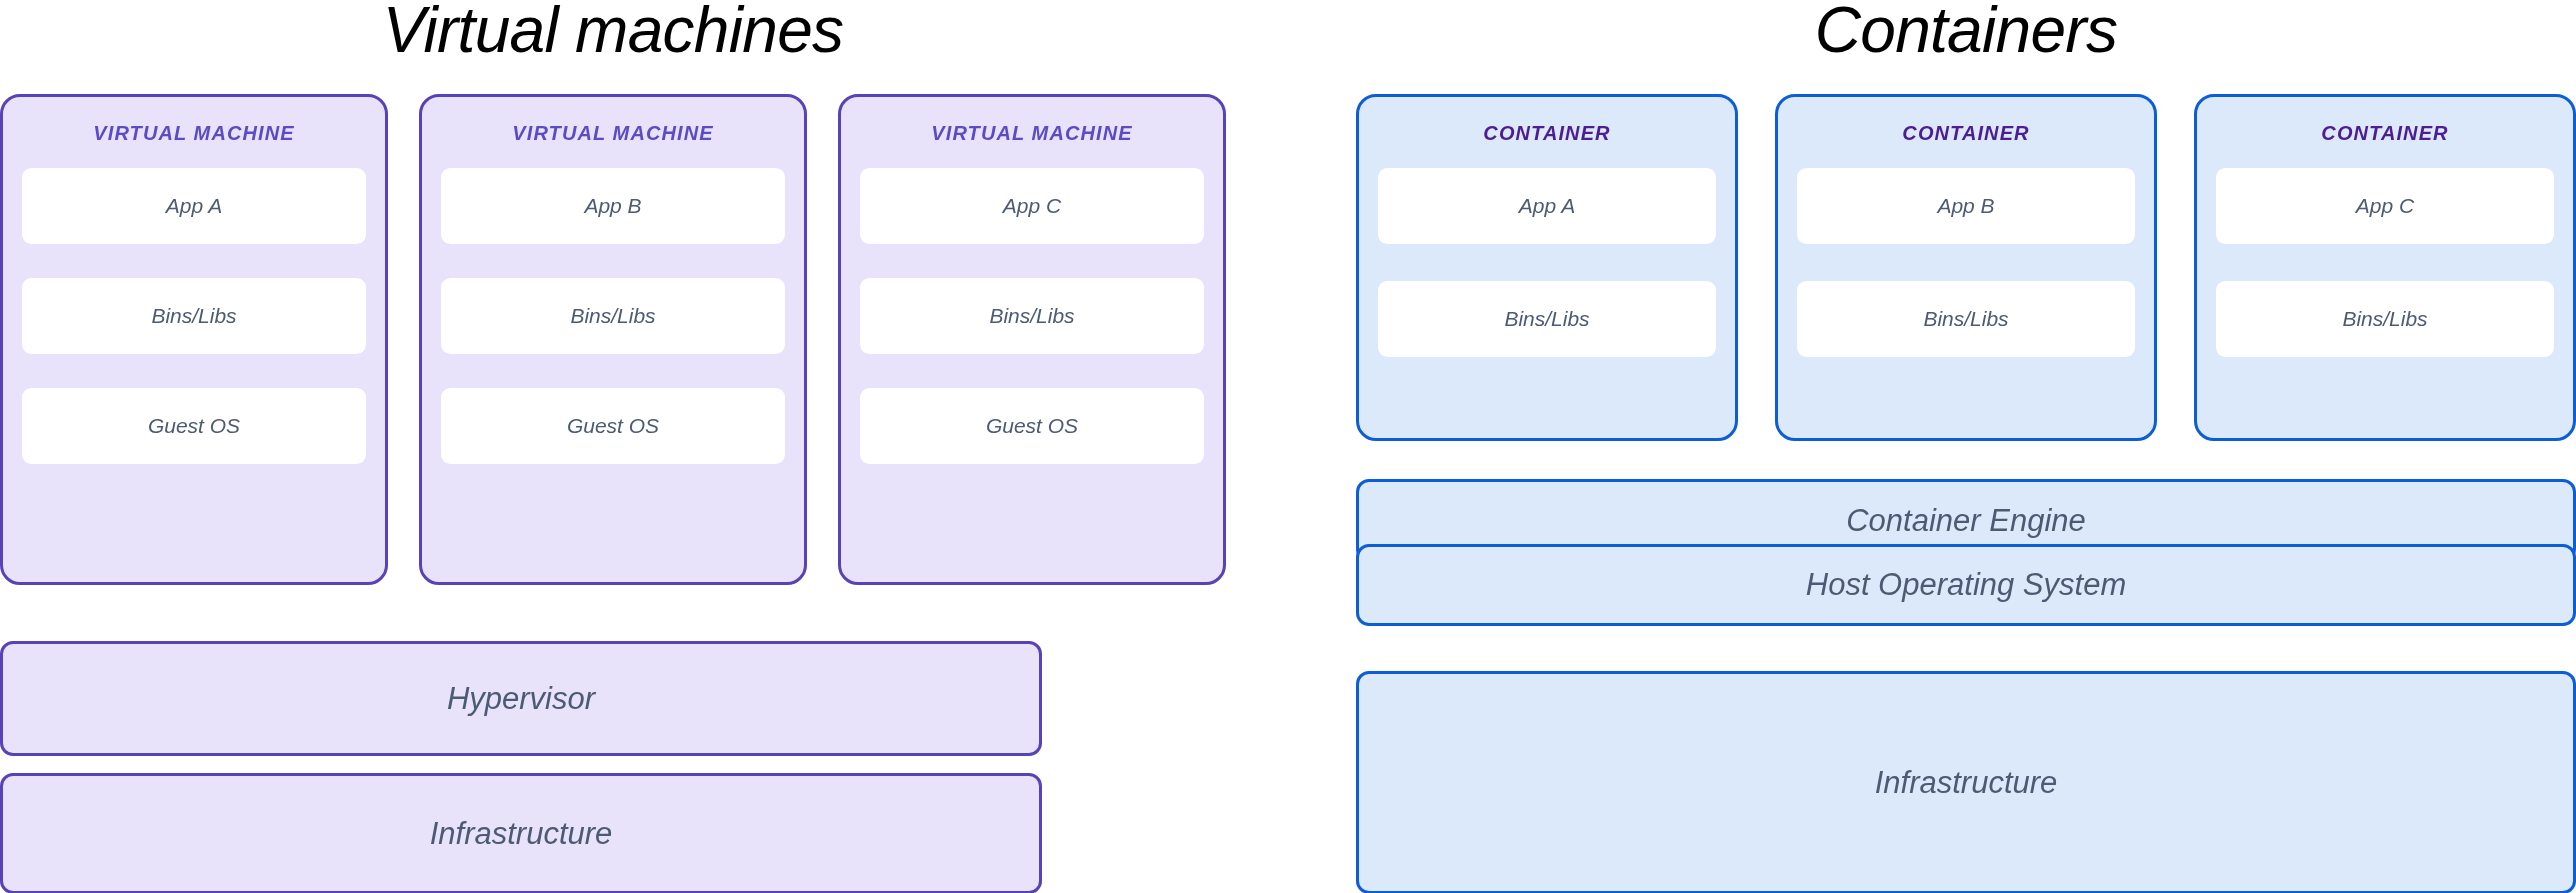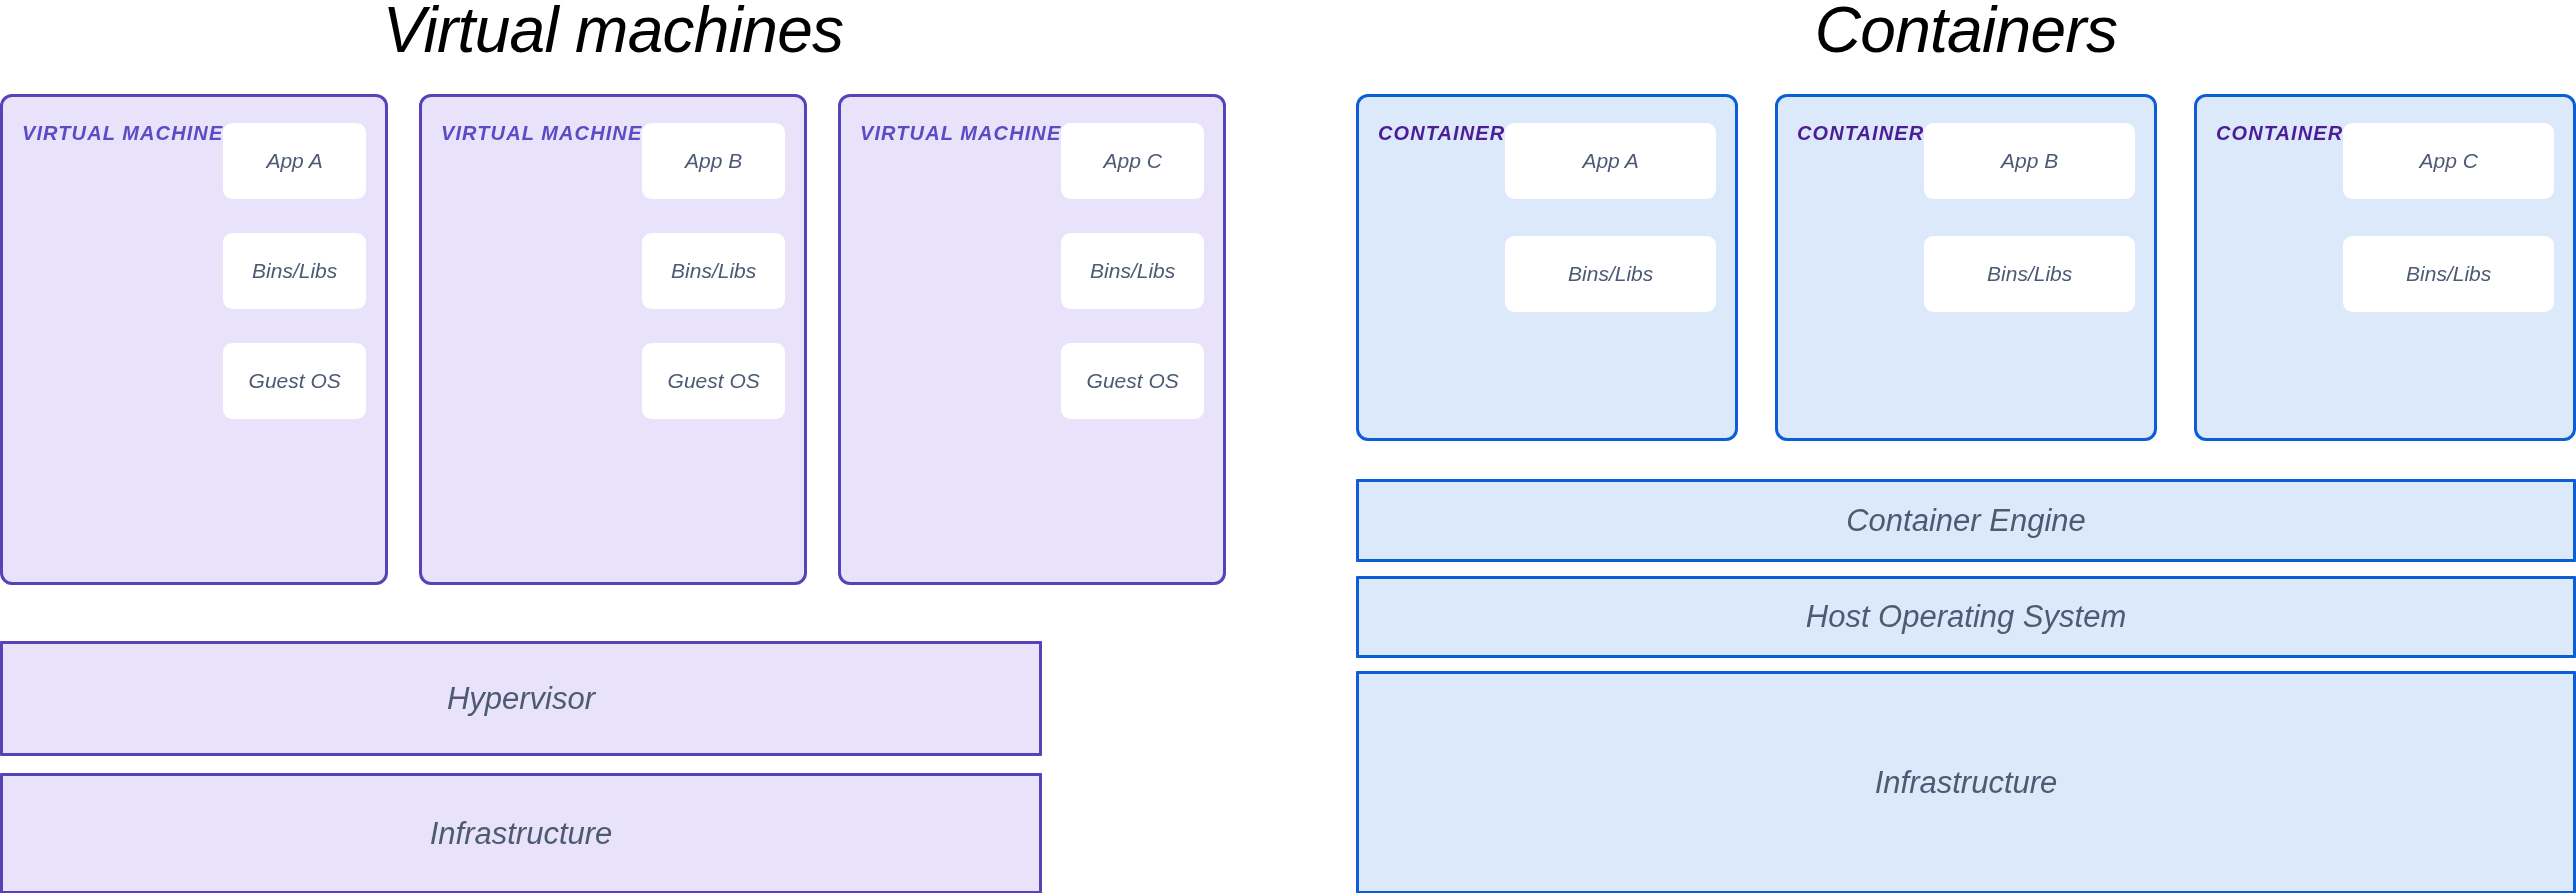--- a/index.html
+++ b/index.html
@@ -42,23 +42,23 @@
   .card-row {
     position: absolute;
     display: flex;
     justify-content: space-between;
   }
   #vm-card-row { left: 0;      top: 94px; width: 1226px; }
   #ct-card-row { left: 1356px; top: 94px; width: 1220px; }
 
   .stack-card {
     box-sizing: border-box;
-    border-radius: 12px;
-    display: flex;
-    flex-direction: row;
+    border-radius: 20px;
+    display: flex;
+    flex-direction: column;
     align-items: stretch;
     padding: 0 19px;
   }
   .vm-card {
     width: 388px;
     height: 491px;
     background: #e8e3fa;
     border: 3.4px solid #5742b8;
   }
   .ct-card {
@@ -104,21 +104,21 @@
   }
   .vm-card .slab { margin-bottom: 34px; }
   .ct-card .slab { margin-bottom: 37px; }
   .vm-card .slab:last-child,
   .ct-card .slab:last-child { margin-bottom: 0; }
 
   
   .bar {
     position: absolute;
     box-sizing: border-box;
-    border-radius: 1px;
+    border-radius: 13px;
     display: flex;
     align-items: center;
     justify-content: center;
     font-size: 31px;
     color: #4d5a74;
     font-weight: 400;
     white-space: nowrap;
   }
   .vm-bar {
     left: 0;
@@ -130,21 +130,21 @@
     left: 1356px;
     width: 1220px;
     background: #dce9fb;
     border: 3.4px solid #0b5ed7;
   }
 
   #vm-bar-hypervisor     { top: 641px;  height: 115px; }
   #vm-bar-infrastructure { top: 773px; height: 121px; }
 
   #ct-bar-engine         { top: 479px;  height: 83px; }
-  #ct-bar-hostos         { top: 576px;  height: 82px; }
+  #ct-bar-hostos         { top: 544px;  height: 82px; }
   #ct-bar-infrastructure { top: 671px; height: 223px; }
 </style>
 </head>
 <body>
 
 <div class="stage">
 
   <div class="col-title" id="vm-title">Virtual machines</div>
 
   <div class="card-row" id="vm-card-row">

